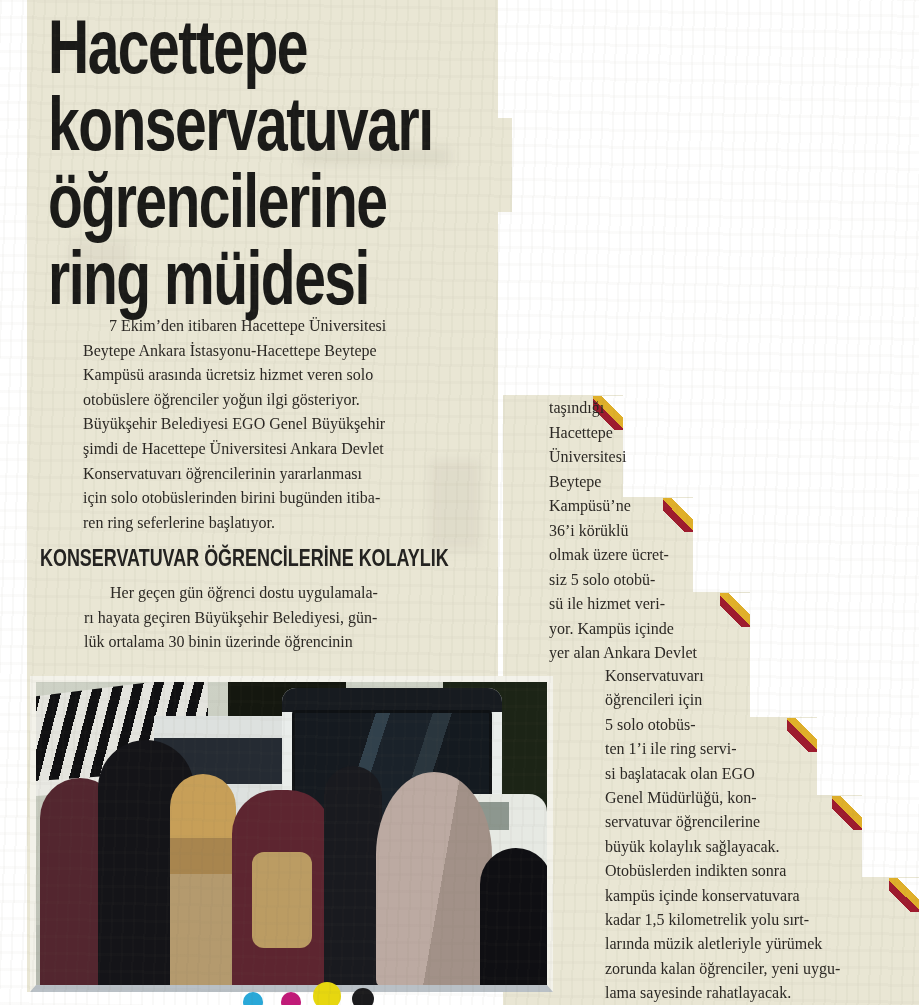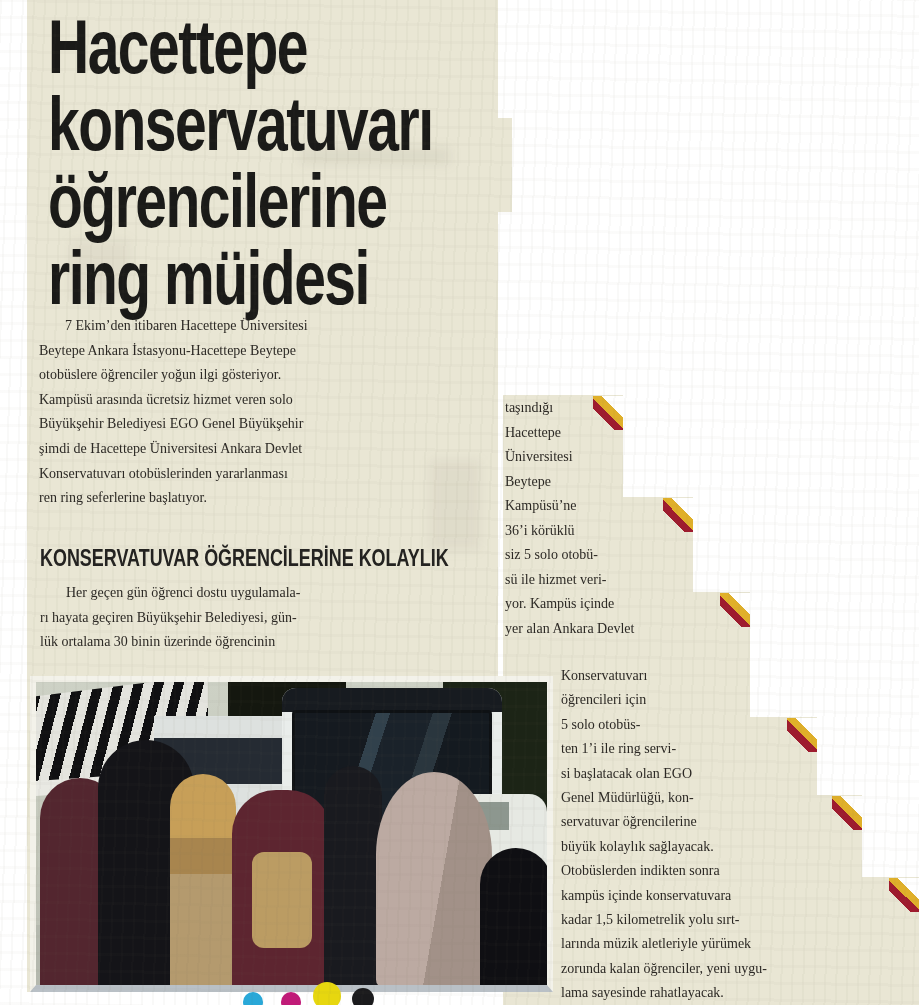--- a/index.html
+++ b/index.html
@@ -14,21 +14,21 @@
   .sD{left:503px;top:717px;width:314px;height:78px;}
   .sE{left:503px;top:795px;width:359px;height:82px;}
   .sF{left:503px;top:877px;width:416px;height:128px;}
   .ribbon{position:absolute;top:1px;right:0;width:30px;height:34px;
     background:linear-gradient(45deg, rgba(0,0,0,0) 0 34%, var(--ribbon-red,#9e1b2e) 34% 50%,
                var(--ribbon-yellow,#e0b02a) 50% 66%, #ffffff 66% 100%);}
   .headline{position:absolute;left:48px;top:8px;color:var(--headline,#1a1a18);
     font-family:"Liberation Sans", sans-serif;font-weight:800;font-size:76px;line-height:77px;
     letter-spacing:-2px;transform:scaleX(0.75);transform-origin:left top;}
   .headline .tline{white-space:nowrap;}
-  .para{position:absolute;color:var(--body,#2b2824);font-size:14px;}
+  .para{position:absolute;color:var(--body,#2b2824);font-size:16px;margin-left:44px;}
   .para .tline{white-space:nowrap;}
   .indent{padding-left:26px;}
   .p1{left:39px;top:314px;line-height:24.6px;}
   .subhead{position:absolute;left:40px;top:545px;color:#232220;
     font-family:"Liberation Sans", sans-serif;font-weight:700;font-size:23px;
     transform:scaleX(0.78);transform-origin:left top;white-space:nowrap;}
   .p2{left:40px;top:581px;line-height:24.5px;}
   .rU{left:505px;top:396px;line-height:24.5px;}
   .rL{left:561px;top:664px;line-height:24.4px;}
   .photo{position:absolute;left:30px;top:676px;width:511px;height:303px;
@@ -114,43 +114,45 @@
   <div class="headline">
       <div class="tline">Hacettepe</div>
       <div class="tline">konservatuvarı</div>
       <div class="tline">öğrencilerine</div>
       <div class="tline">ring müjdesi</div>
     </div>
 
   <div class="para p1">
       <div class="tline indent">7 Ekim’den itibaren Hacettepe Üniversitesi</div>
       <div class="tline">Beytepe Ankara İstasyonu-Hacettepe Beytepe</div>
+      <div class="tline">Kampüsü arasında ücretsiz hizmet veren solo</div>
       <div class="tline">otobüslere öğrenciler yoğun ilgi gösteriyor.</div>
-      <div class="tline">Kampüsü arasında ücretsiz hizmet veren solo</div>
       <div class="tline">Büyükşehir Belediyesi EGO Genel Büyükşehir</div>
       <div class="tline">şimdi de Hacettepe Üniversitesi Ankara Devlet</div>
-      <div class="tline">Konservatuvarı otobüslerinden yararlanması</div>
+      <div class="tline">Konservatuvarı öğrencilerinin yararlanması</div>
+      <div class="tline">için solo otobüslerinden birini bugünden itiba-</div>
       <div class="tline">ren ring seferlerine başlatıyor.</div>
     </div>
 
   <div class="subhead">KONSERVATUVAR ÖĞRENCİLERİNE KOLAYLIK</div>
 
   <div class="para p2">
       <div class="tline indent">Her geçen gün öğrenci dostu uygulamala-</div>
       <div class="tline">rı hayata geçiren Büyükşehir Belediyesi, gün-</div>
       <div class="tline">lük ortalama 30 binin üzerinde öğrencinin</div>
     </div>
 
   <div class="para rU">
       <div class="tline">taşındığı</div>
       <div class="tline">Hacettepe</div>
       <div class="tline">Üniversitesi</div>
       <div class="tline">Beytepe</div>
       <div class="tline">Kampüsü’ne</div>
       <div class="tline">36’i körüklü</div>
+      <div class="tline">olmak üzere ücret-</div>
       <div class="tline">siz 5 solo otobü-</div>
       <div class="tline">sü ile hizmet veri-</div>
       <div class="tline">yor. Kampüs içinde</div>
       <div class="tline">yer alan Ankara Devlet</div>
     </div>
 
   <div class="para rL">
       <div class="tline">Konservatuvarı</div>
       <div class="tline">öğrencileri için</div>
       <div class="tline">5 solo otobüs-</div>

